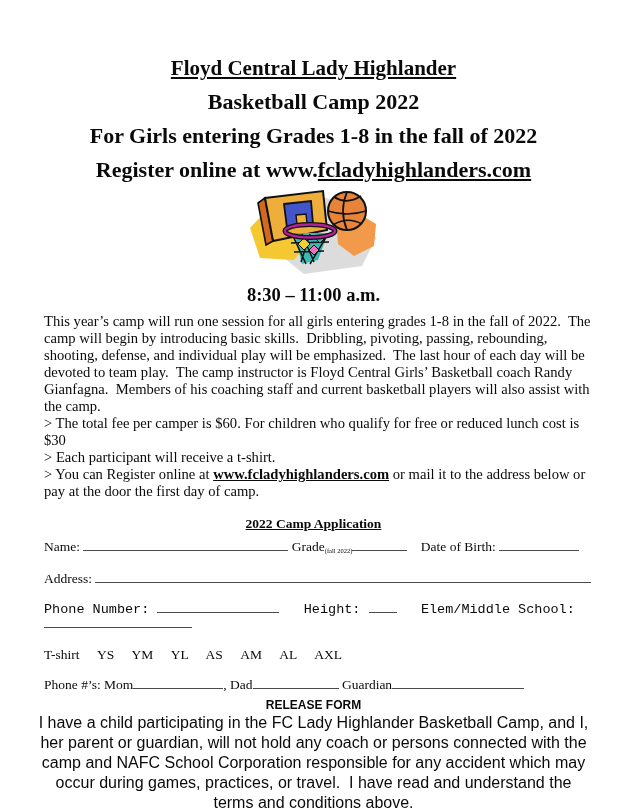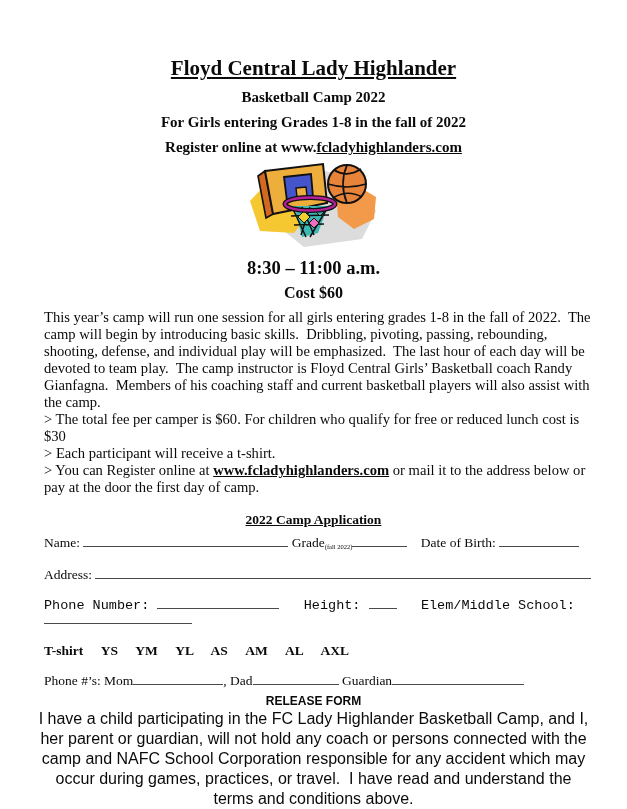--- a/index.html
+++ b/index.html
@@ -5,21 +5,21 @@
   html,body { margin:0; padding:0; background:#ffffff; }
   .page {
     position:relative; width:627px; height:809px; background:#ffffff;
     font-family:"Liberation Serif", serif; color:#0a0a0a; overflow:hidden;
   }
   .center { text-align:center; }
   .prewrap { white-space:pre-wrap; }
 
   
   .hdr-title { font-size:21px; font-weight:bold; text-decoration:underline; margin:56px 0 0; }
-  .hdr-line  { font-size:15px; font-weight:bold; margin:8px 0 0; }
+  .hdr-line  { font-size:22px; font-weight:bold; margin:8px 0 0; }
   .hdr-link  { text-decoration:underline; }
 
   
   .clipart-wrap { text-align:center; margin-top:5px; height:90px; }
 
   
   .date-line { font-size:18.5px; font-weight:bold; margin-top:1px; }
   .date-line sup { font-size:10px; }
   .time-line { font-size:18.5px; font-weight:bold; margin-top:7px; }
   .cost-line { font-size:16px;  font-weight:bold; margin-top:5px; }
@@ -28,21 +28,21 @@
   .body-block { margin:7px 30px 16px 44px; font-size:14.6px; line-height:17px; }
   .body-block p { margin:0; }
   .inline-link { font-weight:bold; text-decoration:underline; }
 
   
   .app-heading { font-size:13.5px; font-weight:bold; text-decoration:underline; margin-top:9px; }
   .form-row { margin:0 30px 0 44px; font-size:13.5px; }
   .row-name    { margin-top:7px; }
   .row-address { margin-top:16px; }
   .row-phone   { margin-top:15px;font-family:Liberation Mono, monospace; }
-  .row-tshirt  { margin-top:15px;font-weight:bold; }
+  .row-tshirt  { margin-top:15px; }
   .row-phones  { margin-top:14px; }
   .blank { display:inline-block; border-bottom:1px solid #4a4a4a; height:10px; }
   .grade-sub { font-size:6.5px; vertical-align:-2px; letter-spacing:0; }
   .size-opt { margin-left:14px; }
 
   
   .release { font-family:"Liberation Sans", sans-serif; }
   .release-heading { font-size:12px; font-weight:bold; margin-top:5px; }
   .release-para { font-size:16px; line-height:20px; margin:1px 34px 0 34px; }
 </style>
@@ -82,21 +82,20 @@
       <ellipse cx="66" cy="43" rx="25" ry="6.5" fill="none" stroke="#111" stroke-width="5"></ellipse>
       <ellipse cx="66" cy="43" rx="25" ry="6.5" fill="none" stroke="#b5209b" stroke-width="2.4"></ellipse>
 
       <circle cx="103" cy="23" r="19" fill="#e8833a" stroke="#111" stroke-width="2"></circle>
       <path d="M103,4 Q95,23 103,42 M84,23 Q103,29 122,23 M90,9 Q103,17 117,8 M89,37 Q103,28 118,36" stroke="#111" stroke-width="1.7" fill="none"></path>
     </svg>
   </div>
 
   <div class="center">
     <div class="time-line">8:30 – 11:00 a.m.</div>
-    <div class="cost-line">Cost $60</div>
   </div>
 
   <div class="body-block">
     <p class="prewrap">This year’s camp will run one session for all girls entering grades 1-8 in the fall of 2022.  The camp will begin by introducing basic skills.  Dribbling, pivoting, passing, rebounding, shooting, defense, and individual play will be emphasized.  The last hour of each day will be devoted to team play.  The camp instructor is Floyd Central Girls’ Basketball coach Randy Gianfagna.  Members of his coaching staff and current basketball players will also assist with the camp.</p>
     <p class="prewrap">&gt; The total fee per camper is $60. For children who qualify for free or reduced lunch cost is $30</p>
     <p class="prewrap">&gt; Each participant will receive a t-shirt.</p>
     <p class="prewrap"><span>&gt; You can Register online at </span><span class="inline-link">www.fcladyhighlanders.com</span><span> or mail it to the address below or pay at the door the first day of camp.</span></p>
   </div>
 
   <div class="center app-heading">2022 Camp Application</div>

